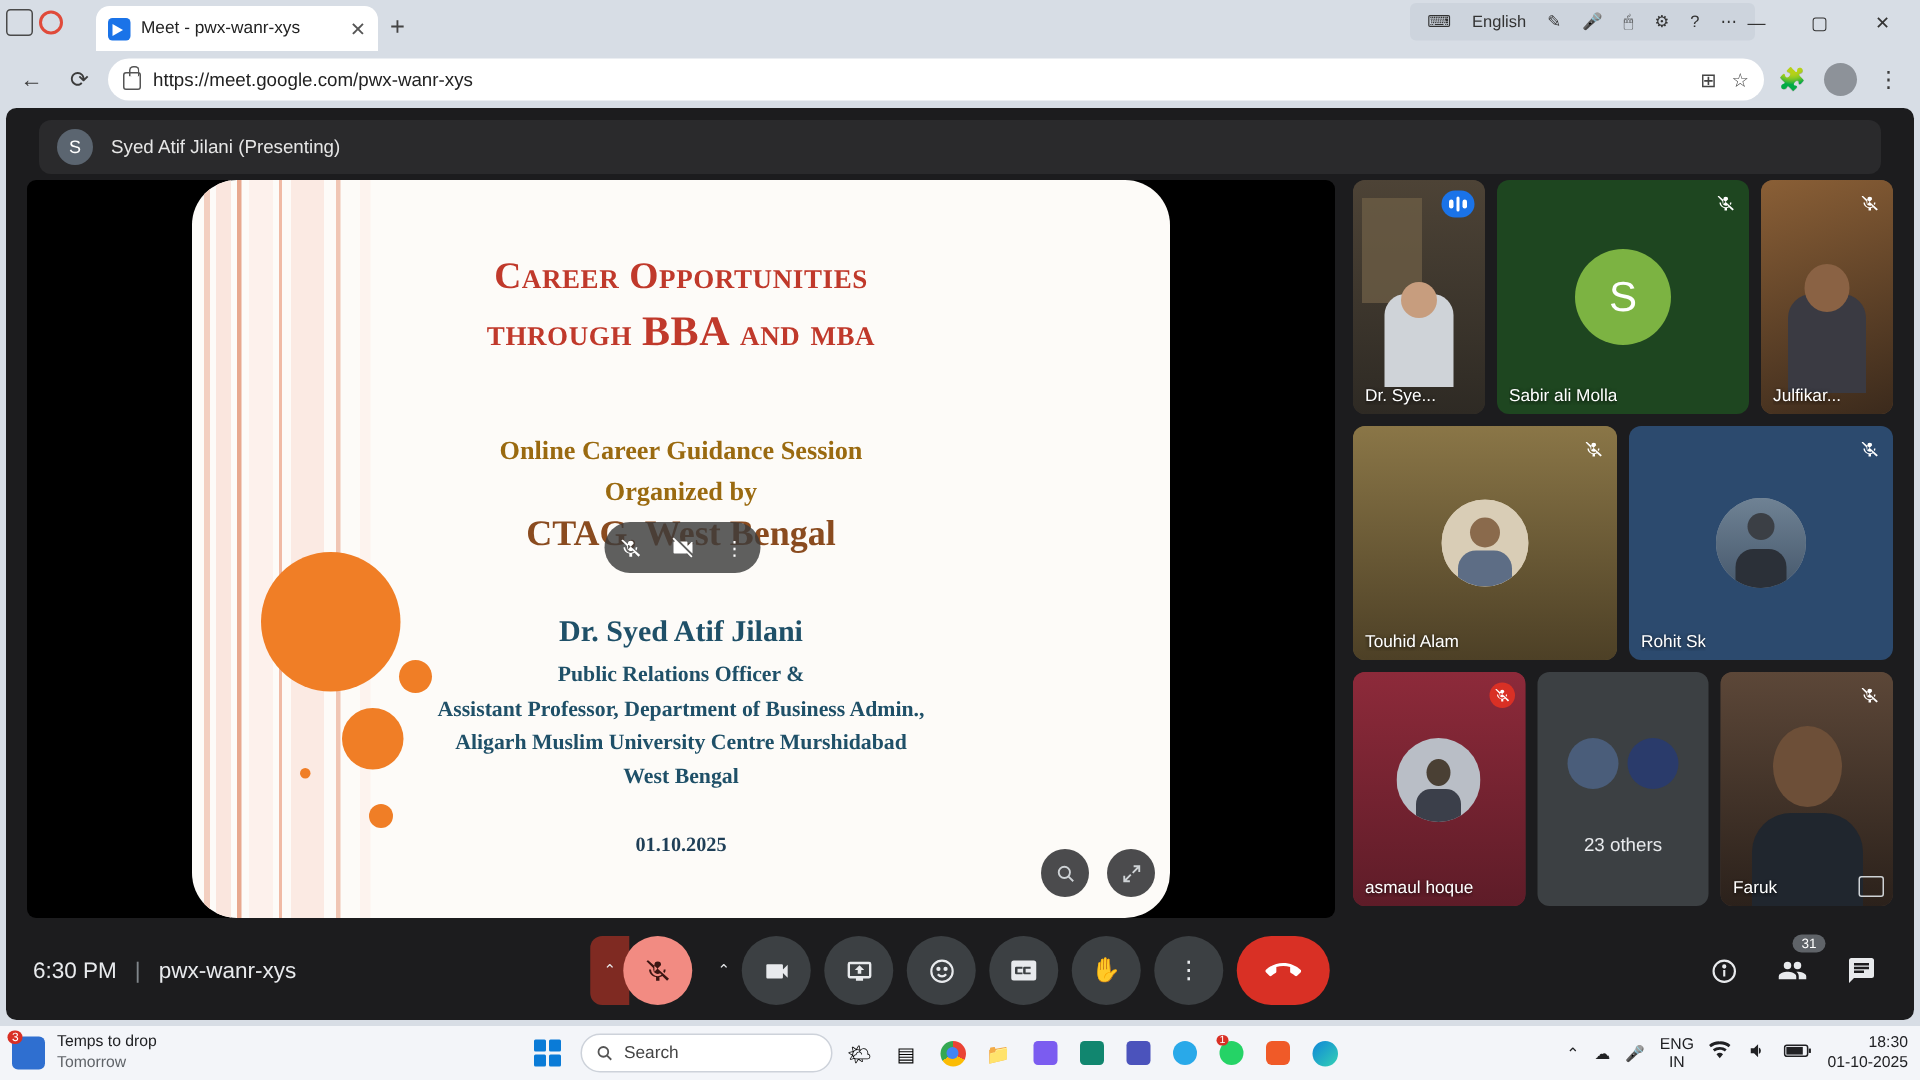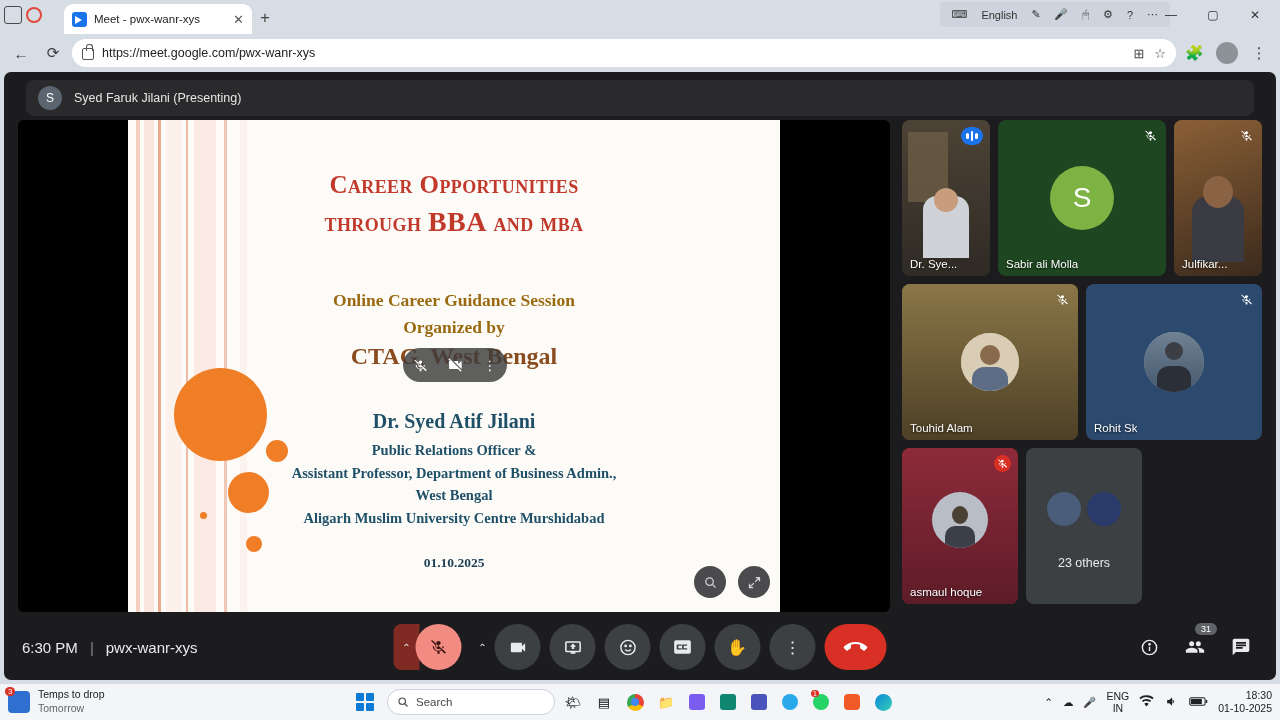--- a/index.html
+++ b/index.html
@@ -46,21 +46,21 @@
   
   .meet { position: absolute; left: 4px; top: 72px; width: 1272px; height: 608px; background: #1c1c1e; border-radius: 7px; overflow: hidden; }
   .presenting-bar { position: absolute; left: 22px; top: 8px; right: 22px; height: 36px; background: #2a2a2c;
     border-radius: 8px; display: flex; align-items: center; gap: 12px; padding: 0 12px; }
   .pb-avatar { width: 24px; height: 24px; border-radius: 50%; background: #5b6570; color: #fff; font-size: 12px;
     display: flex; align-items: center; justify-content: center; }
   .pb-text { color: #e6e6e6; font-size: 12.5px; }
 
   
   .stage { position: absolute; left: 14px; top: 48px; width: 872px; height: 492px; background: #000; border-radius: 6px; overflow: hidden; }
-  .slide { position: absolute; left: 110px; top: 0; width: 652px; height: 492px; background: #fdfbf8; overflow: hidden; }
+  .slide { position: absolute; left: 110px; top: 0; width: 652px; height: 492px; background: #fdfbf8; overflow: hidden; border-radius: 30px; }
   .stripes { position: absolute; left: 0; top: 0; width: 130px; height: 100%; }
   .stripe { position: absolute; top: 0; height: 100%; }
   .blob { position: absolute; border-radius: 50%; background: #f07e26; }
   .slide-inner { position: relative; text-align: center; padding-top: 48px; }
   .s-title { font-family: "Liberation Serif", serif; color: #c0392b; font-size: 25px; font-variant: small-caps;
     font-weight: bold; letter-spacing: .4px; line-height: 1.38; }
   .s-sub { font-family: "Liberation Serif", serif; color: #9a6a10; font-size: 17.5px; font-weight: bold; line-height: 1.55; margin-top: 46px; }
   .s-org { font-family: "Liberation Serif", serif; color: #8a4b1f; font-size: 24px; font-weight: bold; margin-top: 2px; }
   .s-name { font-family: "Liberation Serif", serif; color: #1f5068; font-size: 20px; font-weight: bold; margin-top: 40px; }
   .s-role { font-family: "Liberation Serif", serif; color: #1f5068; font-size: 14.5px; font-weight: bold; line-height: 1.55; margin-top: 6px; }
@@ -181,21 +181,21 @@
           <span class="avatar-chip"></span>
         </div>
       <div class="nav-icon">⋮</div>
     </div>
   </div>
 
   <div class="meet">
 
     <div class="presenting-bar">
       <div class="pb-avatar">S</div>
-      <div class="pb-text">Syed Faruk Jilani (Presenting)</div>
+      <div class="pb-text">Syed Atif Jilani (Presenting)</div>
     </div>
 
     <div class="stage">
       <div class="slide">
         <div class="stripes">
           <div class="stripe" style="left:8px;width:4px;background:#f3cfc0;"></div>
           <div class="stripe" style="left:16px;width:10px;background:#fae6de;"></div>
           <div class="stripe" style="left:30px;width:3px;background:#e8a98f;"></div>
           <div class="stripe" style="left:38px;width:16px;background:#fdf1ec;"></div>
           <div class="stripe" style="left:58px;width:2px;background:#f0bba6;"></div>
@@ -213,22 +213,22 @@
           <div class="s-title">Career Opportunities</div>
           <div class="s-title">
             <span>through </span><span style="font-size:28px">BBA</span><span> and mba</span>
           </div>
           <div class="s-sub">Online Career Guidance Session</div>
           <div class="s-sub" style="margin-top:0">Organized by</div>
           <div class="s-org">CTAG, West Bengal</div>
           <div class="s-name">Dr. Syed Atif Jilani</div>
           <div class="s-role">Public Relations Officer &amp;</div>
           <div class="s-role" style="margin-top:0">Assistant Professor, Department of Business Admin.,</div>
+          <div class="s-role" style="margin-top:0">Aligarh Muslim University Centre Murshidabad</div>
           <div class="s-role" style="margin-top:0">West Bengal</div>
-          <div class="s-role" style="margin-top:0">Aligarh Muslim University Centre Murshidabad</div>
           <div class="s-date">01.10.2025</div>
         </div>
 
         <div class="float-ctrl">
           <div class="fc-btn">
             <svg width="15" height="15" viewBox="0 0 24 24" fill="#fff">
                 <path d="M19 11h-1.7c0 .74-.16 1.43-.43 2.05l1.23 1.23c.56-.98.9-2.09.9-3.28zM12 4a3 3 0 013 3v.18L9 13.2V7a3 3 0 013-3zm-9.27-1L2 3.73l6 6V11a4 4 0 006.07 3.43l1.32 1.32A5.98 5.98 0 0112 17a6 6 0 01-6-6H4.3c0 3.41 2.72 6.23 6.2 6.72V21h3v-3.28c.92-.13 1.77-.45 2.53-.9L20.27 21 22 19.27 3.73 3z"></path>
               </svg>
           </div>
           <div class="fc-btn">
@@ -342,20 +342,32 @@
         </div>
 
         <div class="tile" style="width:116px;background:#3c4043">
           <div class="others-avs">
             <div class="oav" style="background:#4a5d7a"></div>
             <div class="oav" style="background:#2a3b6b"></div>
           </div>
           <div class="others-txt">23 others</div>
         </div>
 
+        <div class="tile" style="width:116px;background:#4a3a30">
+          <div style="position:absolute;inset:0;background:linear-gradient(180deg,#5c4738 0%,#2b211b 100%)"></div>
+          <div style="position:absolute;left:50%;transform:translateX(-50%);bottom:0;width:74px;height:62px;border-radius:26px 26px 0 0;background:#20262e"></div>
+          <div style="position:absolute;left:50%;transform:translateX(-50%);top:36px;width:46px;height:54px;border-radius:50%;background:#6d4f38"></div>
+          <div class="mic-off">
+            <svg width="13" height="13" viewBox="0 0 24 24" fill="#fff">
+                <path d="M19 11h-1.7c0 .74-.16 1.43-.43 2.05l1.23 1.23c.56-.98.9-2.09.9-3.28zM12 4a3 3 0 013 3v.18L9 13.2V7a3 3 0 013-3zm-9.27-1L2 3.73l6 6V11a4 4 0 006.07 3.43l1.32 1.32A5.98 5.98 0 0112 17a6 6 0 01-6-6H4.3c0 3.41 2.72 6.23 6.2 6.72V21h3v-3.28c.92-.13 1.77-.45 2.53-.9L20.27 21 22 19.27 3.73 3z"></path>
+              </svg>
+          </div>
+          <div class="label">Faruk</div>
+          <div class="pin-badge"></div>
+        </div>
       </div>
     </div>
 
     <div class="bottom-bar">
       <div class="bb-left">
         <span>6:30 PM</span>
         <span class="bb-sep">|</span>
         <span>pwx-wanr-xys</span>
       </div>
 

